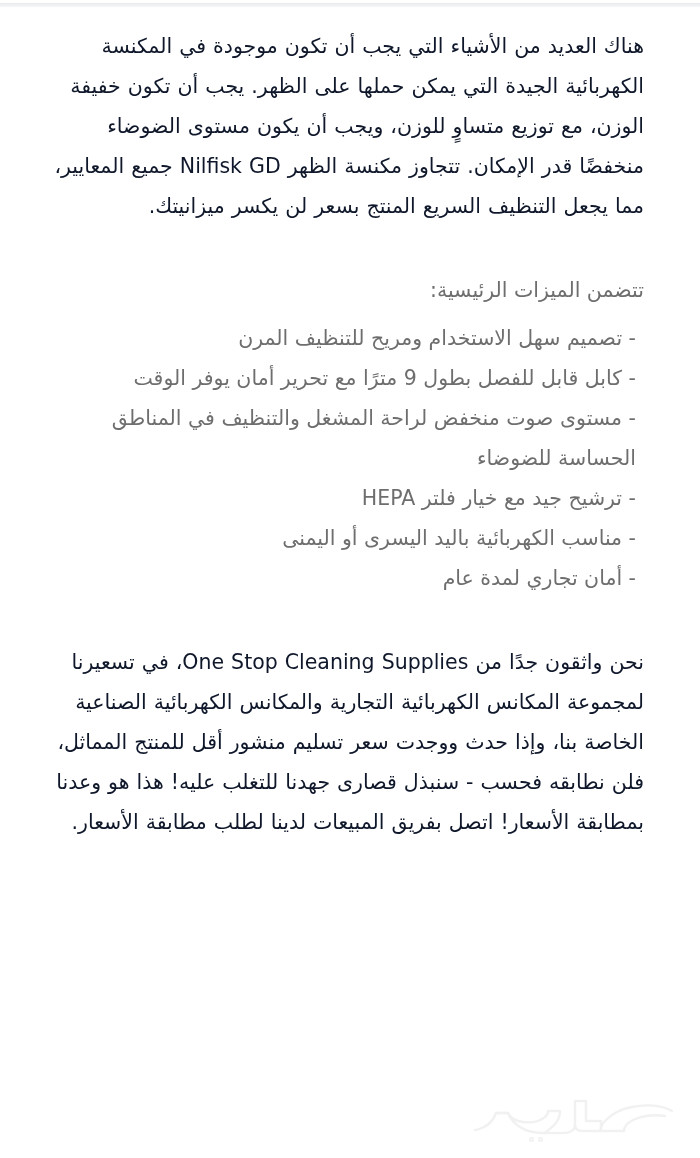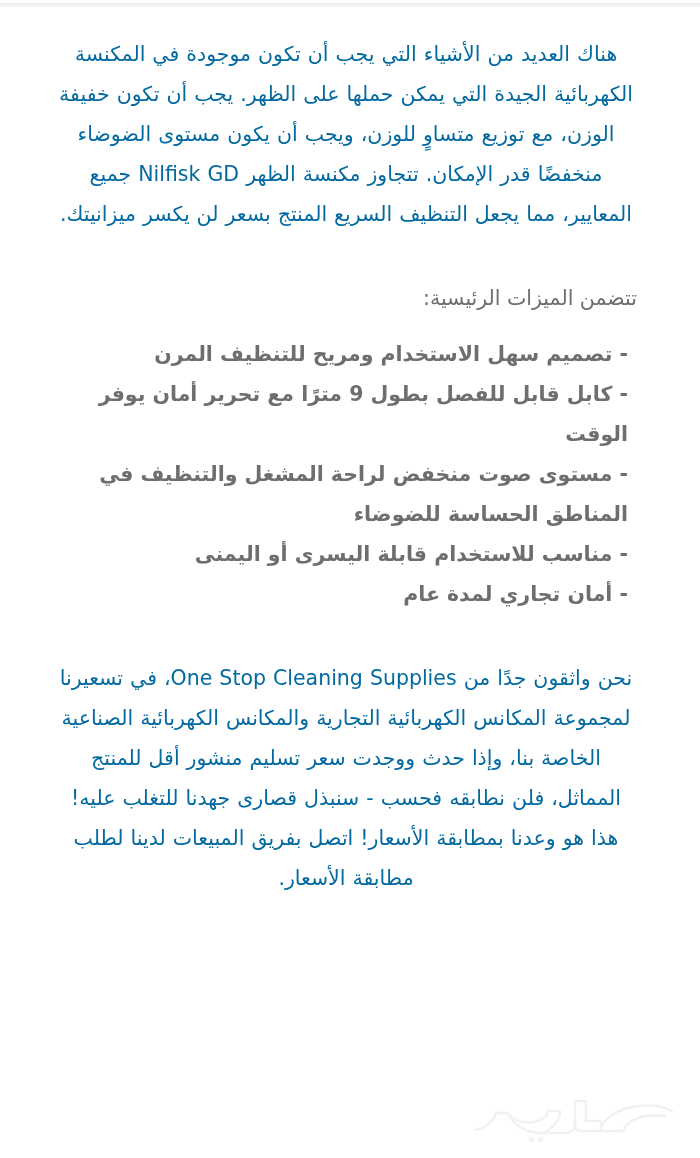--- a/index.html
+++ b/index.html
@@ -42,50 +42,48 @@
     position: absolute;
     top: 26px;
     left: 48px;
     width: 596px;
     direction: rtl;
     text-align: right;
     unicode-bidi: isolate;
   }
 
   .para {
-    color: #0369a1;
+    color: #0f172a;
     font-size: 20.5px;
     line-height: 40px;
     letter-spacing: 0;
-    margin: 8px;
+    margin: 0;
     word-spacing: 0.5px;
     font-weight: 400;
-    text-align: center;
   }
 
   .para + .para {
     margin-top: 42px;
   }
 
   .feature-block {
     margin-top: 44px;
   }
 
   .features-intro {
     color: #6e6e6e;
     font-size: 20.5px;
     line-height: 40px;
-    margin: 7px;
+    margin: 0;
   }
 
   .feature-list {
     list-style: none;
-    margin: 16px;
+    margin: 8px;
     padding: 0;
-    font-weight: bold;
   }
 
   .feature-list li {
     color: #6e6e6e;
     font-size: 20.5px;
     line-height: 40px;
     margin: 0;
     padding: 0;
   }
 
@@ -124,21 +122,22 @@
 
     <p class="para">هناك العديد من الأشياء التي يجب أن تكون موجودة في المكنسة الكهربائية الجيدة التي يمكن حملها على الظهر. يجب أن تكون خفيفة الوزن، مع توزيع متساوٍ للوزن، ويجب أن يكون مستوى الضوضاء منخفضًا قدر الإمكان. تتجاوز مكنسة الظهر Nilfisk GD جميع المعايير، مما يجعل التنظيف السريع المنتج بسعر لن يكسر ميزانيتك.</p>
 
     <div class="feature-block">
       <p class="features-intro">تتضمن الميزات الرئيسية:</p>
 
       <ul class="feature-list">
         <li>- تصميم سهل الاستخدام ومريح للتنظيف المرن</li>
         <li>- كابل قابل للفصل بطول 9 مترًا مع تحرير أمان يوفر الوقت</li>
         <li>- مستوى صوت منخفض لراحة المشغل والتنظيف في المناطق الحساسة للضوضاء</li>
-        <li>- مناسب للاستخدام قابلة اليسرى أو اليمنى</li>
+        <li>- ترشيح جيد مع خيار فلتر HEPA</li>
+        <li>- مناسب الكهربائية باليد اليسرى أو اليمنى</li>
         <li>- أمان تجاري لمدة عام</li>
       </ul>
     </div>
 
     <p class="para closing-block">نحن واثقون جدًا من One Stop Cleaning Supplies، في تسعيرنا لمجموعة المكانس الكهربائية التجارية والمكانس الكهربائية الصناعية الخاصة بنا، وإذا حدث ووجدت سعر تسليم منشور أقل للمنتج المماثل، فلن نطابقه فحسب - سنبذل قصارى جهدنا للتغلب عليه! هذا هو وعدنا بمطابقة الأسعار! اتصل بفريق المبيعات لدينا لطلب مطابقة الأسعار.</p>
 
 
   </div>
 
   <div class="watermark">

